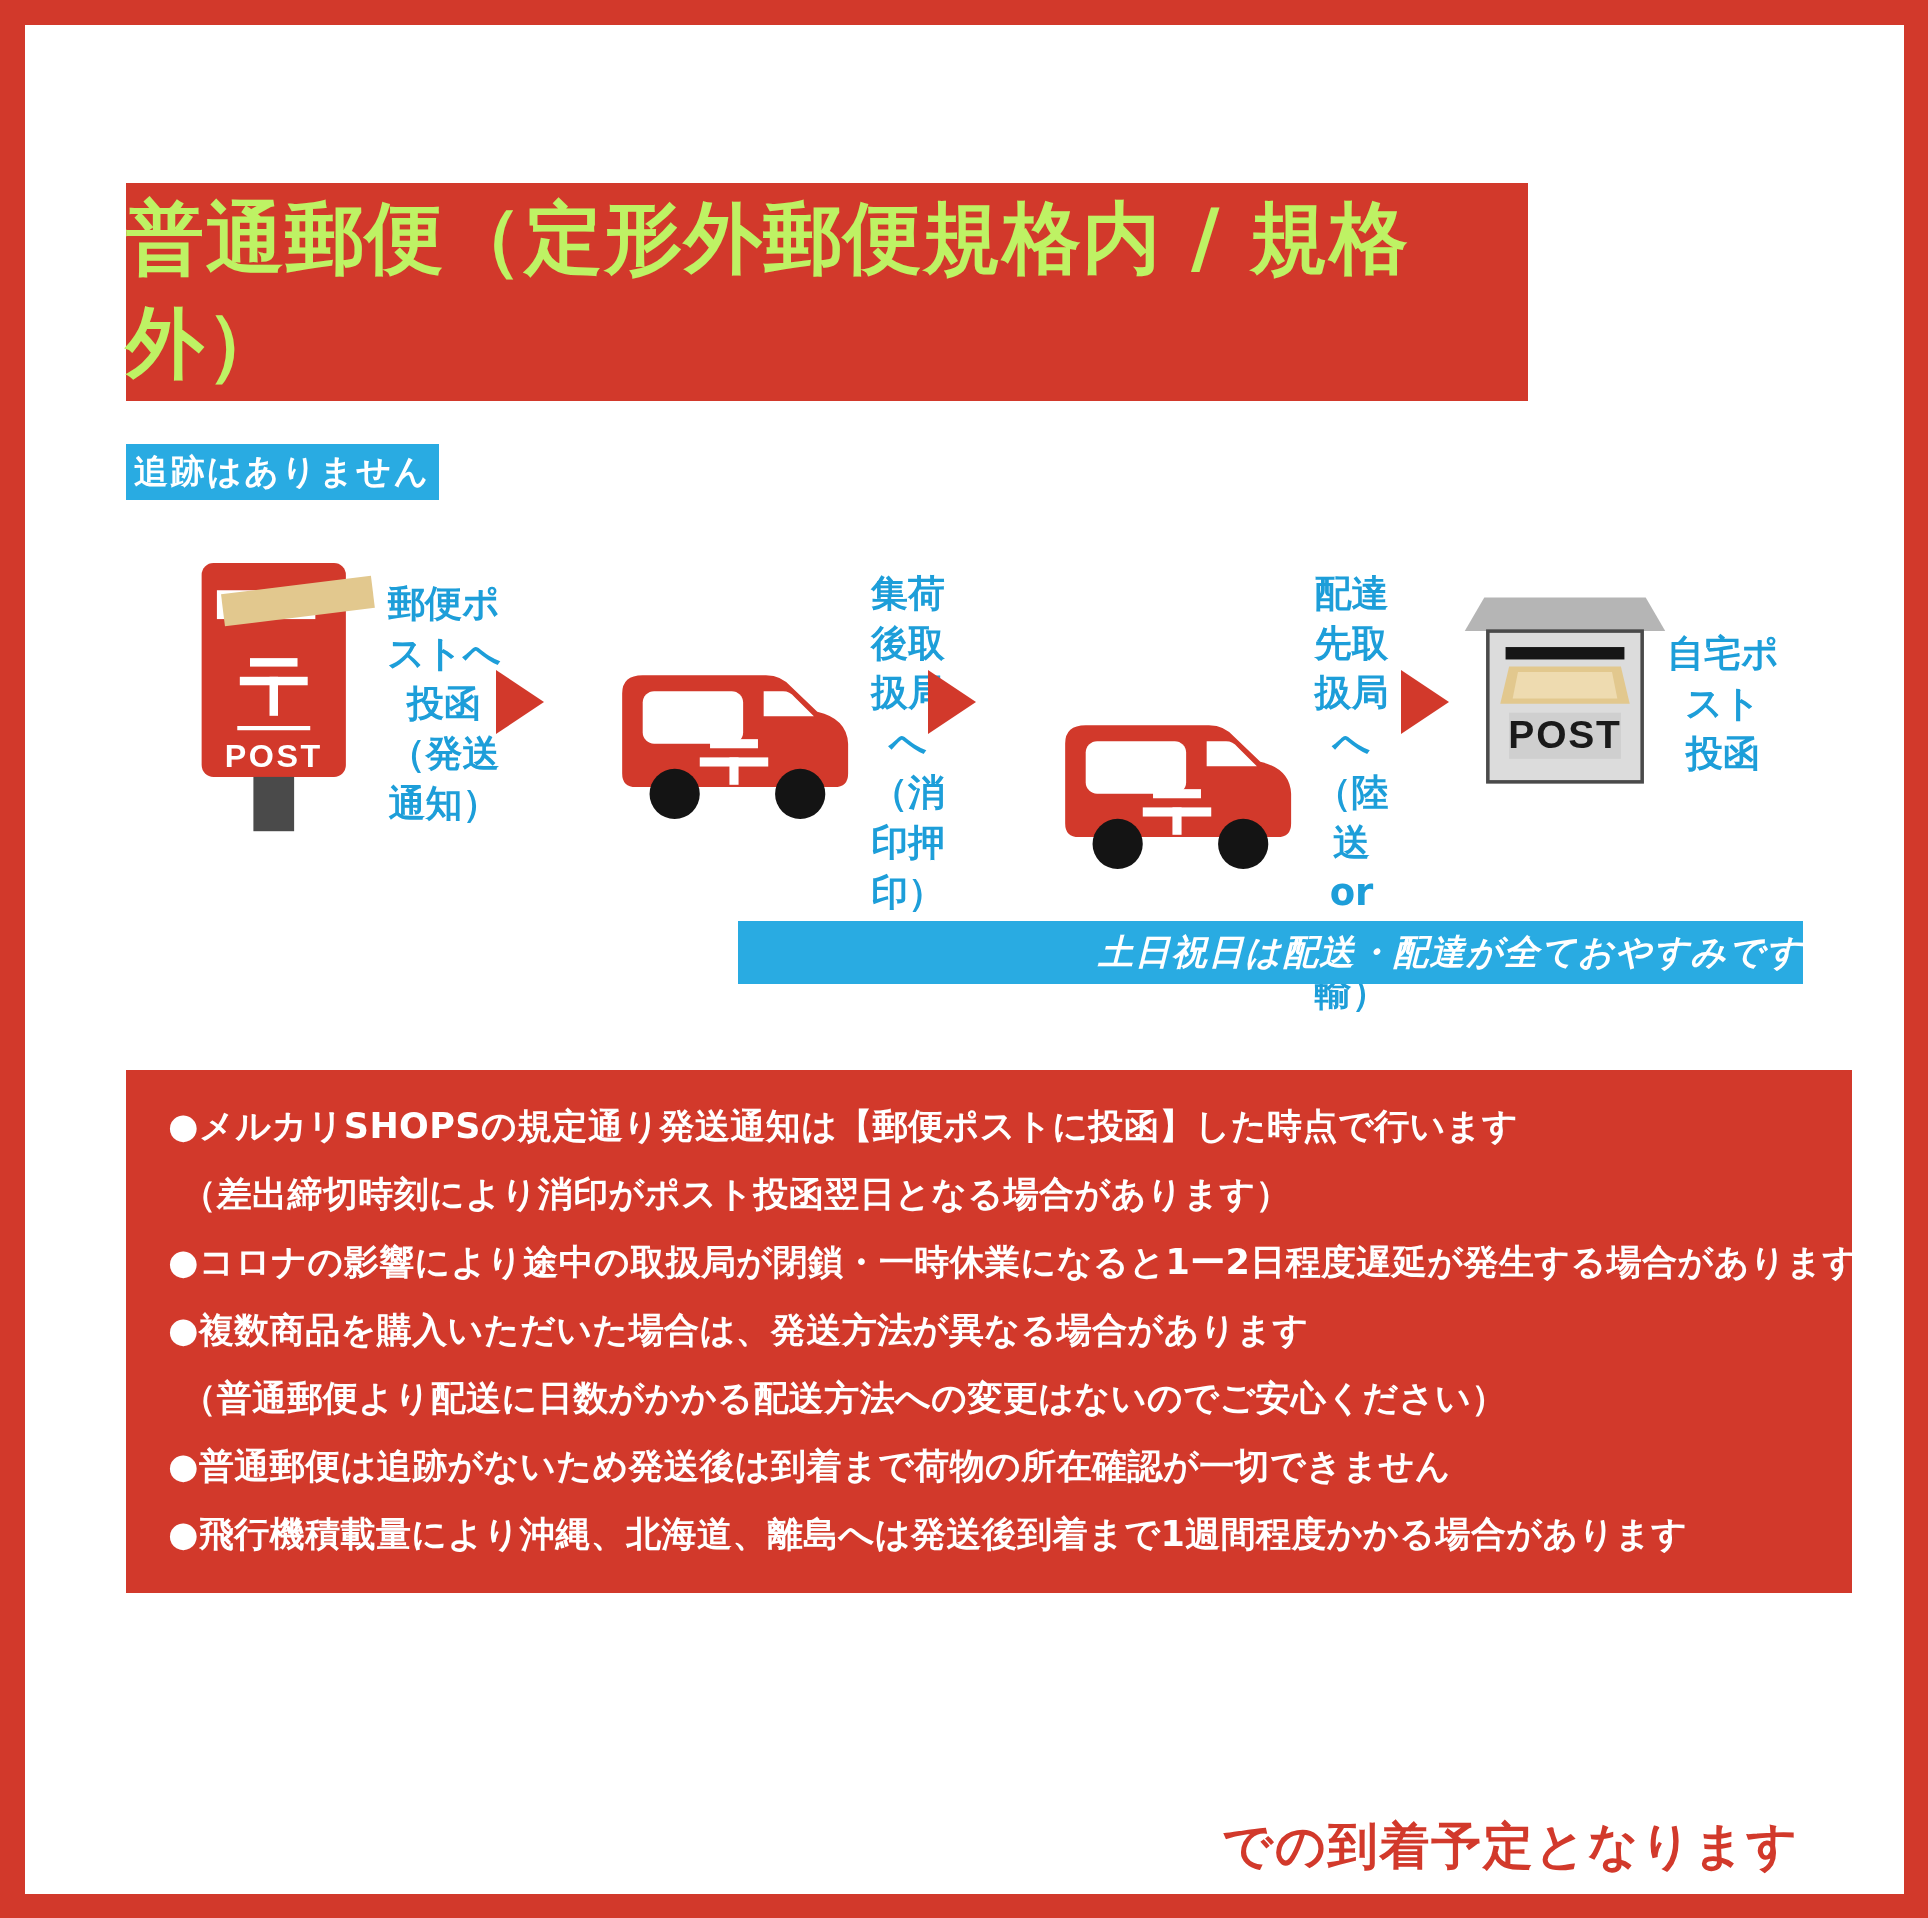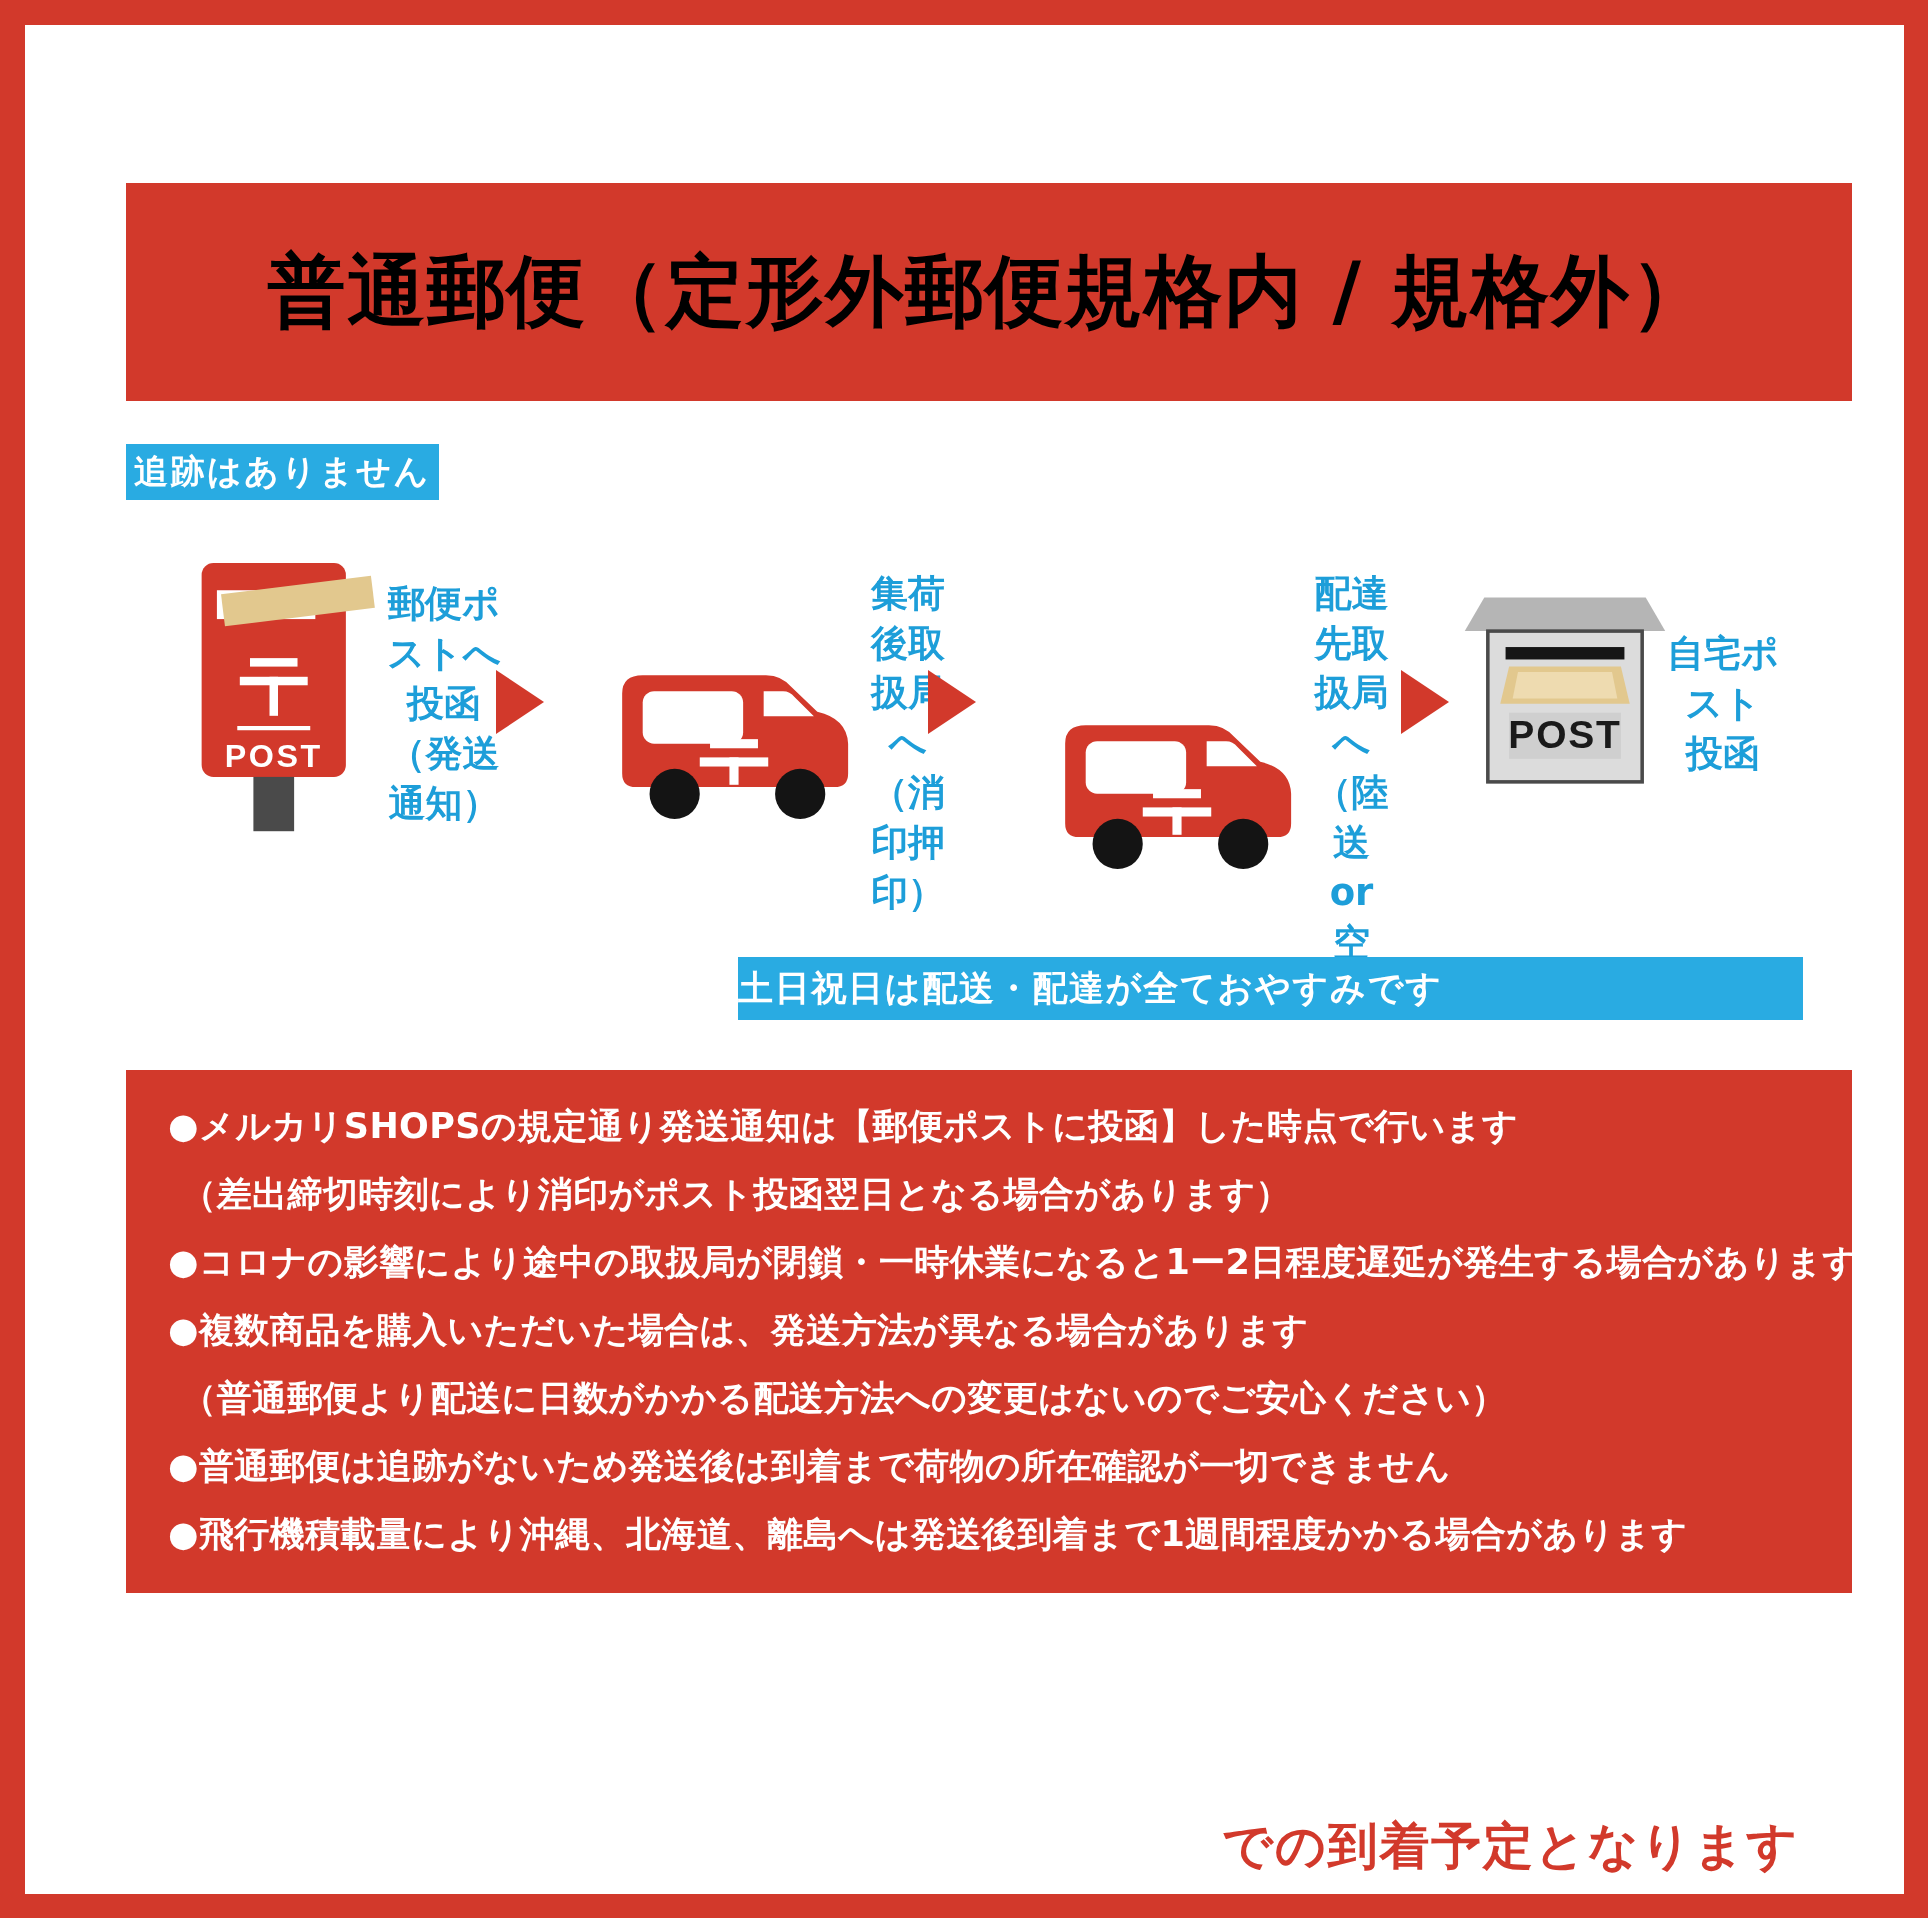--- a/index.html
+++ b/index.html
@@ -6,37 +6,37 @@
     --red:#d2392b; --blue:#29abe2; --caption-blue:#1d9ed9;
     --tan:#e2c88e; --tan-light:#eedbb0; --roof-gray:#b5b5b5;
     --box-gray:#dcdcdc; --dark-gray:#4a4a4a; --wheel-black:#141414;
   }
   *{margin:0;padding:0;box-sizing:border-box;}
   body{font-family:"DejaVu Sans","Liberation Sans",sans-serif;background:#ffffff;}
   .canvas{position:relative;width:1929px;height:1919px;background:#fff;border:25px solid var(--red);overflow:hidden;}
 
   .intro{position:absolute;left:116px;top:71px;font-size:39px;font-weight:700;color:var(--red);letter-spacing:1.7px;}
 
-  .method-banner{position:absolute;left:101px;top:158px;width:1726px;height:218px;background:var(--red);
-    color:#000000;display:flex;align-items:center;justify-content:center;font-size:78px;font-weight:700;letter-spacing:1.7px;}
+  .method-banner{position:absolute;left:101px;top:158px;width:1402px;height:218px;background:var(--red);
+    color:#bef264;display:flex;align-items:center;justify-content:center;font-size:78px;font-weight:700;letter-spacing:1.7px;}
 
   .badge{position:absolute;left:101px;top:419px;height:56px;background:var(--blue);color:#fff;
     display:inline-flex;align-items:center;padding:0 8px;font-size:34px;font-weight:700;letter-spacing:2.5px;}
 
   .flow{position:absolute;left:101px;top:532px;width:1726px;height:399px;}
   .step{position:absolute;top:0;display:flex;flex-direction:row;align-items:center;}
   .step1{left:50px;width:332px;} .step2{left:471px;width:332px;justify-content:space-between;} .step3{left:914px;width:349px;} .step4{left:1337px;width:316px;}
   .icon-wrap{height:282px;display:flex;align-items:center;justify-content:center;}
   .caption{margin-top:11.6px;color:var(--caption-blue);font-size:37px;font-weight:700;line-height:1.35;text-align:center;}
   .arrow{position:absolute;top:113px;width:0;height:0;border-left:48px solid var(--red);
     border-top:32px solid transparent;border-bottom:32px solid transparent;}
   .arrow1{left:370px;} .arrow2{left:802px;} .arrow3{left:1275px;}
 
-  .holiday-banner{position:absolute;right:101px;top:932px;width:1065px;height:63px;background:var(--blue);color:#fff;
-    display:flex;align-items:center;justify-content:flex-start;font-size:35px;font-weight:700;letter-spacing:1.7px;}
+  .holiday-banner{position:absolute;right:101px;top:896px;width:1065px;height:63px;background:var(--blue);color:#fff;
+    display:flex;align-items:center;justify-content:flex-end;font-size:35px;font-weight:700;letter-spacing:1.7px;font-style:italic;}
 
   .notes{position:absolute;left:101px;top:1045px;width:1726px;height:523px;background:var(--red);color:#fff;padding:21.6px 42px;}
   .note-line{font-size:35px;font-weight:700;line-height:68px;white-space:nowrap;letter-spacing:0.4px;}
   .note-line.indent{padding-left:13.3px;}
 
   .footer-banner{position:absolute;left:101px;top:1643px;width:1726px;height:123px;background:var(--red);color:#fff;
     display:flex;align-items:center;justify-content:center;
     font-family:"DejaVu Serif","Liberation Serif",serif;font-size:80px;font-weight:700;letter-spacing:1.7px;}
   .footer-sub{position:absolute;right:105px;top:1788px;color:var(--red);
     font-family:Liberation Sans, sans-serif;font-size:50px;font-weight:700;letter-spacing:1.7px;}

